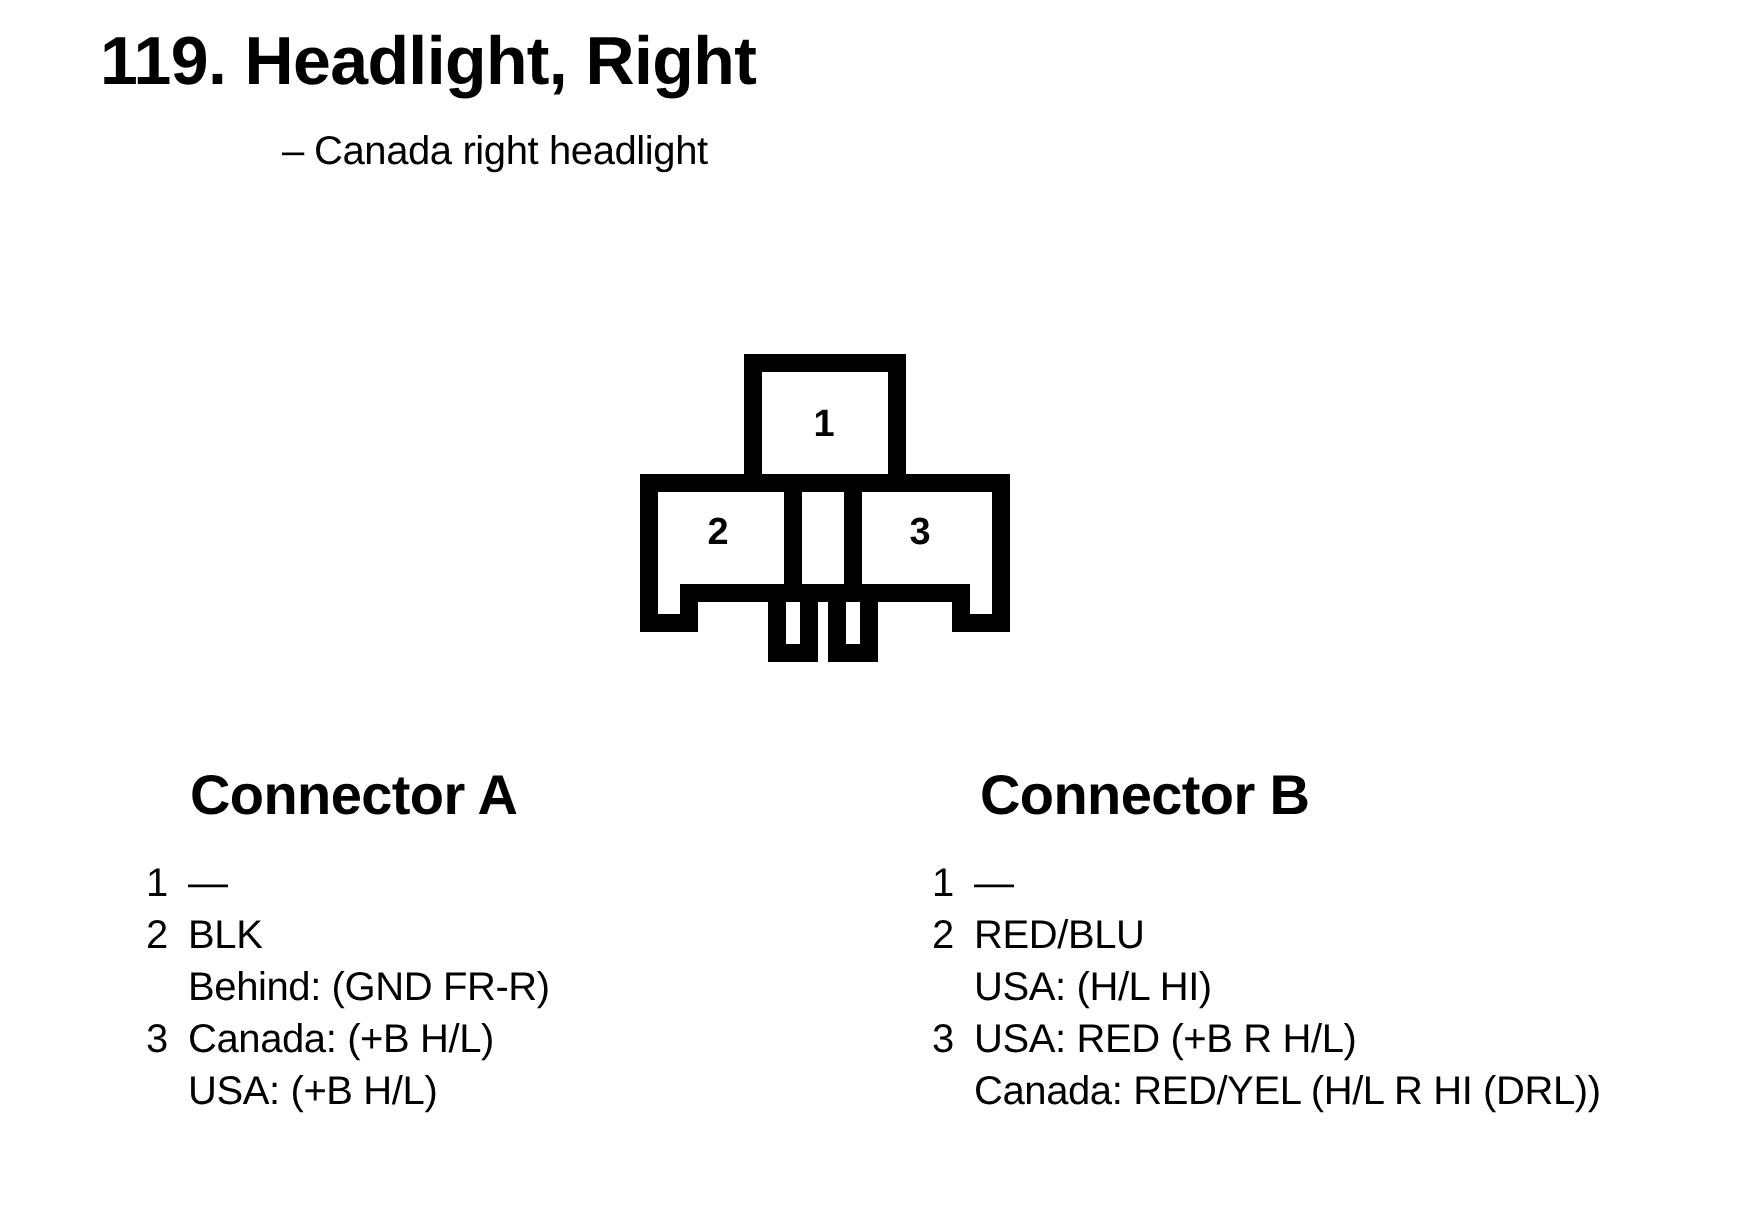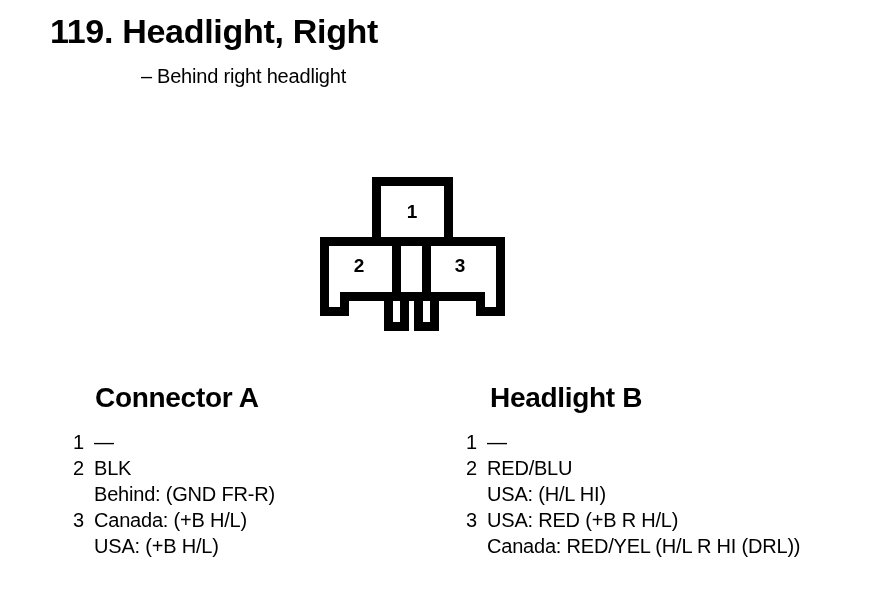--- a/index.html
+++ b/index.html
@@ -113,21 +113,21 @@
 </style>
 </head>
 <body>
 
 <div class="page">
 
   <div id="page-title">119.  Headlight, Right</div>
 
   <div id="bullet-list">
     <div class="bullet-item">
-      <span class="bullet-dash">–</span><span>Behind right headlight</span>
+      <span class="bullet-dash">–</span><span>Canada right headlight</span>
     </div>
   </div>
 
   <div id="connector-diagram">
     <svg width="230" height="170" viewBox="0 0 230 170" xmlns="http://www.w3.org/2000/svg">
 
       <g fill="none" stroke="#000000" stroke-width="9" stroke-linejoin="miter" stroke-linecap="butt">
 
         <path d="M 76.5 16.5 L 76.5 76.5 L 148.5 76.5 L 148.5 16.5 Z"></path>
 
@@ -176,21 +176,21 @@
     <div class="pin-row">
       <span class="pin-index">3</span>
       <span class="pin-lines">
         <div class="pin-line">Canada: (+B H/L)</div>
         <div class="pin-line">USA: (+B H/L)</div>
       </span>
     </div>
   </div>
 
   <div class="connector-block" id="connector-b-block">
-    <div class="connector-heading">Headlight B</div>
+    <div class="connector-heading">Connector B</div>
 
     <div class="pin-row">
       <span class="pin-index">1</span>
       <span class="pin-lines">
         <span class="pin-line">—</span>
       </span>
     </div>
 
     <div class="pin-row">
       <span class="pin-index">2</span>

